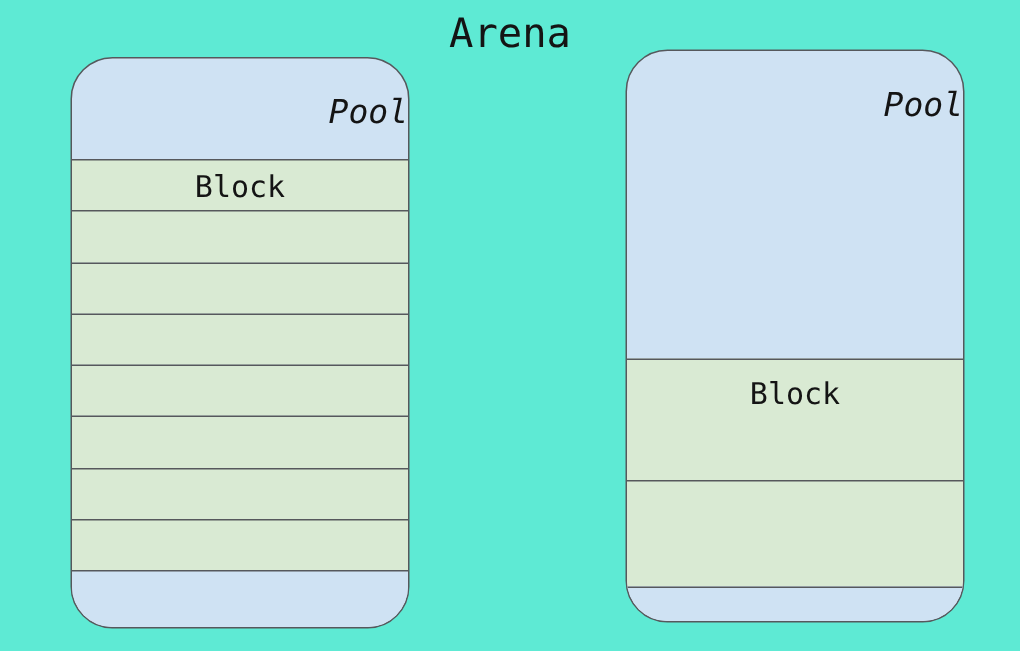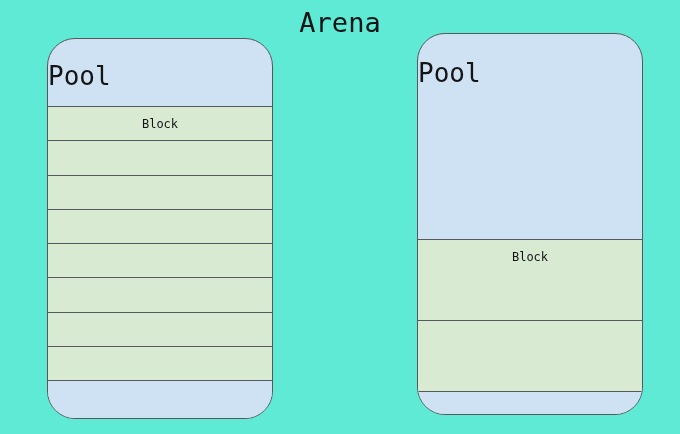--- a/index.html
+++ b/index.html
@@ -47,41 +47,42 @@
     left: 417px;
     top: 33px;
     width: 226px;
     height: 382px;
     background: #cfe2f3;
   }
   .pool-header {
     flex: 0 0 auto;
     display: flex;
     align-items: center;
-    justify-content: flex-start;
-    font-size: 26px;
+    justify-content: flex-end;
+    font-size: 22px;
     color: #141414;
+    font-style: italic;
   }
   .pool-left .pool-header {
     height: 61px;
     padding-top: 6px;
   }
   .pool-right .pool-header {
     height: 205px;
     align-items: flex-start;
     padding-top: 24px;
     box-sizing: border-box;
   }
   .block-row {
     background: #d9ead3;
     border-top: 1px solid #56585c;
     display: flex;
     justify-content: center;
     align-items: center;
-    font-size: 12px;
+    font-size: 20px;
     color: #141414;
   }
   .pool-left .block-row {
     flex: 1 1 0;
   }
   .pool-right .block-row-labeled {
     flex: 0 0 70px;
     align-items: flex-start;
     padding-top: 10px;
     box-sizing: content-box;

